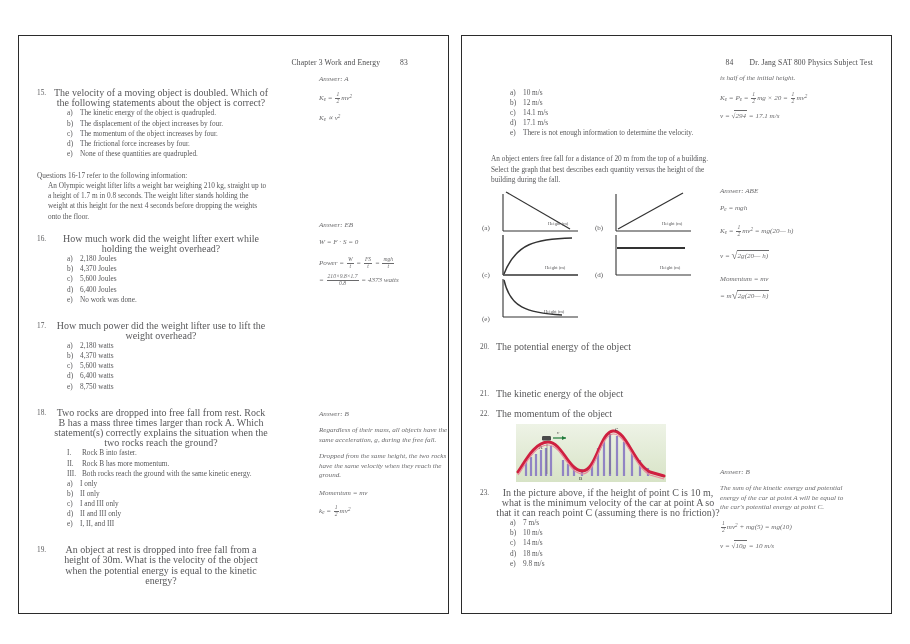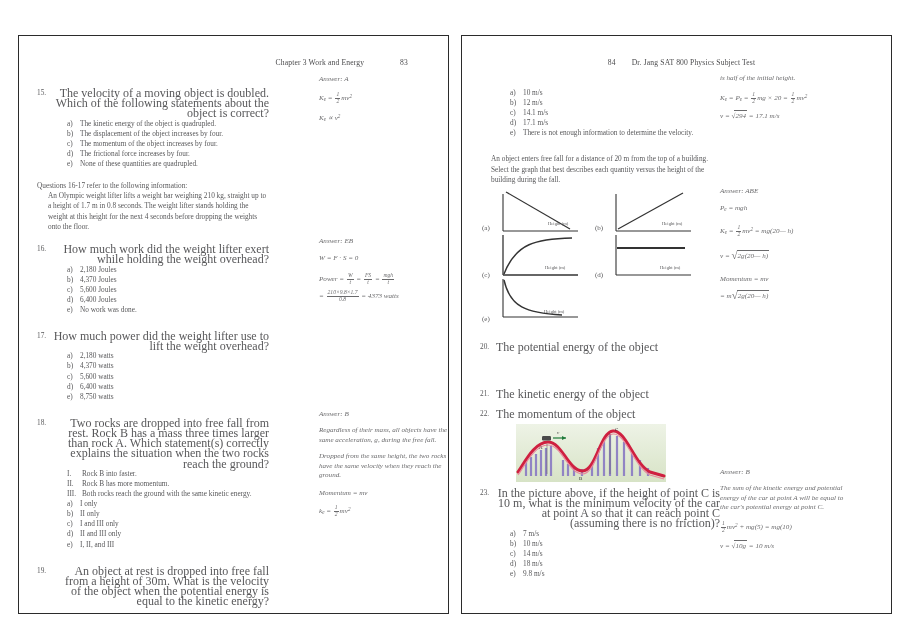--- a/index.html
+++ b/index.html
@@ -39,23 +39,23 @@
 
   
   .runhead {
     font-size: 7.6px;
     color: #4a4a4c;
     letter-spacing: 0.15px;
     height: 14px;
     white-space: nowrap;
   }
   .runhead.right { text-align: right; padding-right: 22px; }
-  .runhead.left  { text-align: center;  padding-left: 10px; }
+  .runhead.left  { text-align: right;  padding-left: 10px; }
   .runhead .folio { display: inline-block; }
-  .runhead.right .chap { margin-right: 20px; }
+  .runhead.right .chap { margin-right: 4px; }
   .runhead.right .folio { margin-left: 16px; }
   .runhead.left .folio { margin-right: 16px; }
 
   
   .cols {
     display: flex;
     margin-top: 16px;
   }
   .col-main {
     width: 232px;
@@ -70,23 +70,23 @@
   
   .qblock { position: relative; }
   .qrow { display: flex; }
   .qnum {
     flex: 0 0 16px;
     font-size: 7.3px;
     line-height: 10.2px;
     text-align: left;
   }
   .qtext {
-    font-size: 12px;
+    font-size: 10px;
     line-height: 10.2px;
-    text-align: right;
+    text-align: center;
   }
   .intro {
     font-size: 7.3px;
     line-height: 10.2px;
   }
   .intro .lead { text-indent: 0; }
   .intro .body { padding-left: 11px; }
 
   ol.choices, ul.choices {
     list-style: none;
@@ -358,21 +358,21 @@
               <span>K</span><span class="sub">e</span>
               <span>=</span>
               <span class="frac"><span class="n">1</span><span class="d">2</span></span><span>mv</span><span class="sup">2</span>
             </div>
             <div class="eq">
               <span>K</span><span class="sub">e</span>
               <span>∝ v</span><span class="sup">2</span>
             </div>
           </div>
 
-          <div class="ans" style="top:200px; left:300px;">
+          <div class="ans" style="top:184px; left:300px;">
             <div class="alabel">Answer: EB</div>
             <div class="eq">W = F · S = 0</div>
             <div class="eq" style="margin-top:10px;">
               <span>Power</span> =
               <span class="frac"><span class="n">W</span><span class="d">t</span></span> =
               <span class="frac"><span class="n">FS</span><span class="d">t</span></span> =
               <span class="frac"><span class="n">mgh</span><span class="d">t</span></span>
             </div>
             <div class="eq" style="margin-top:-2px;">
               =

